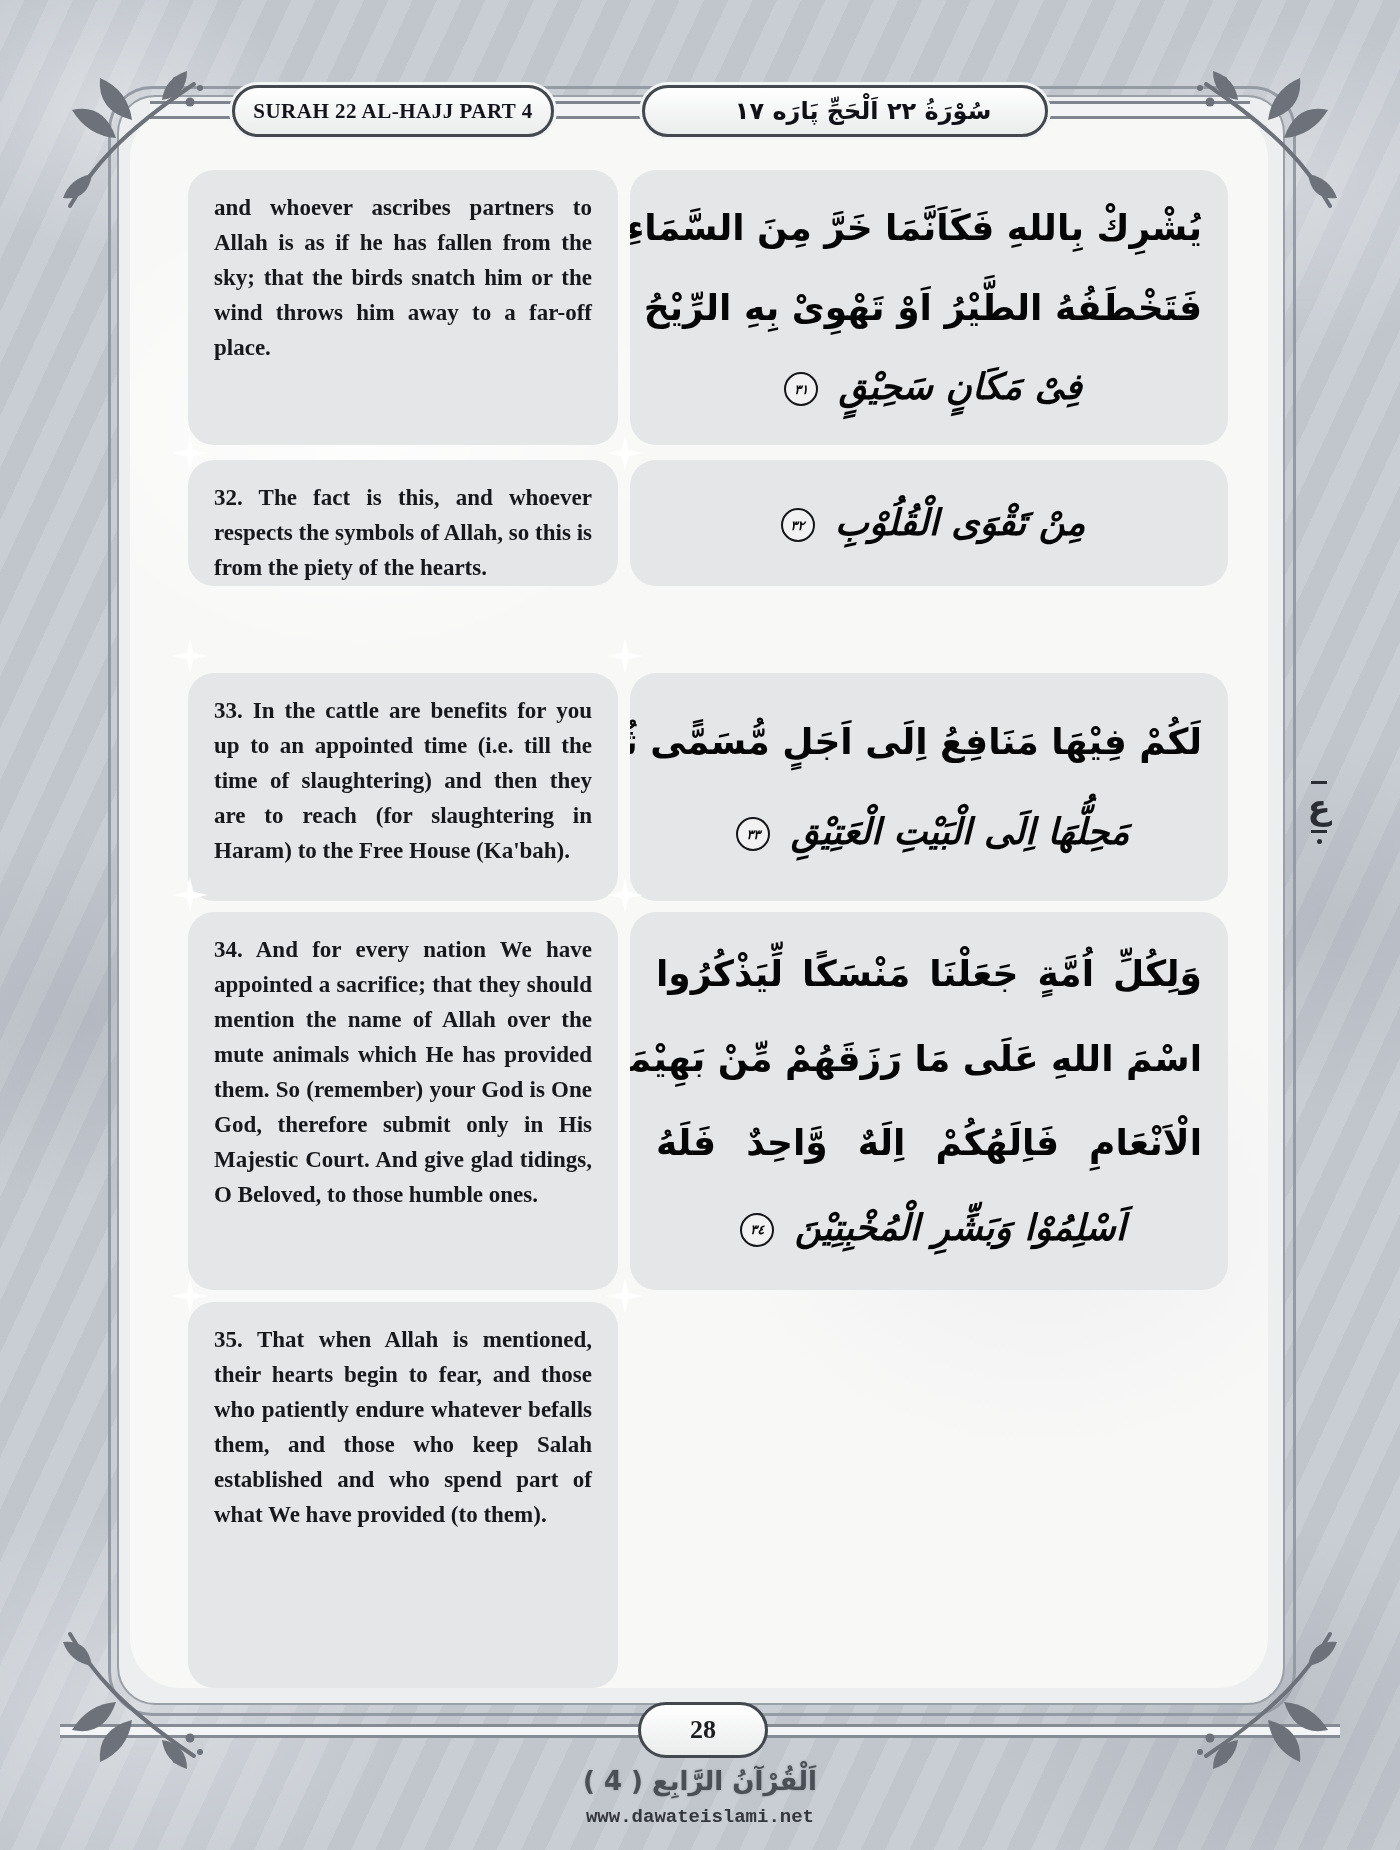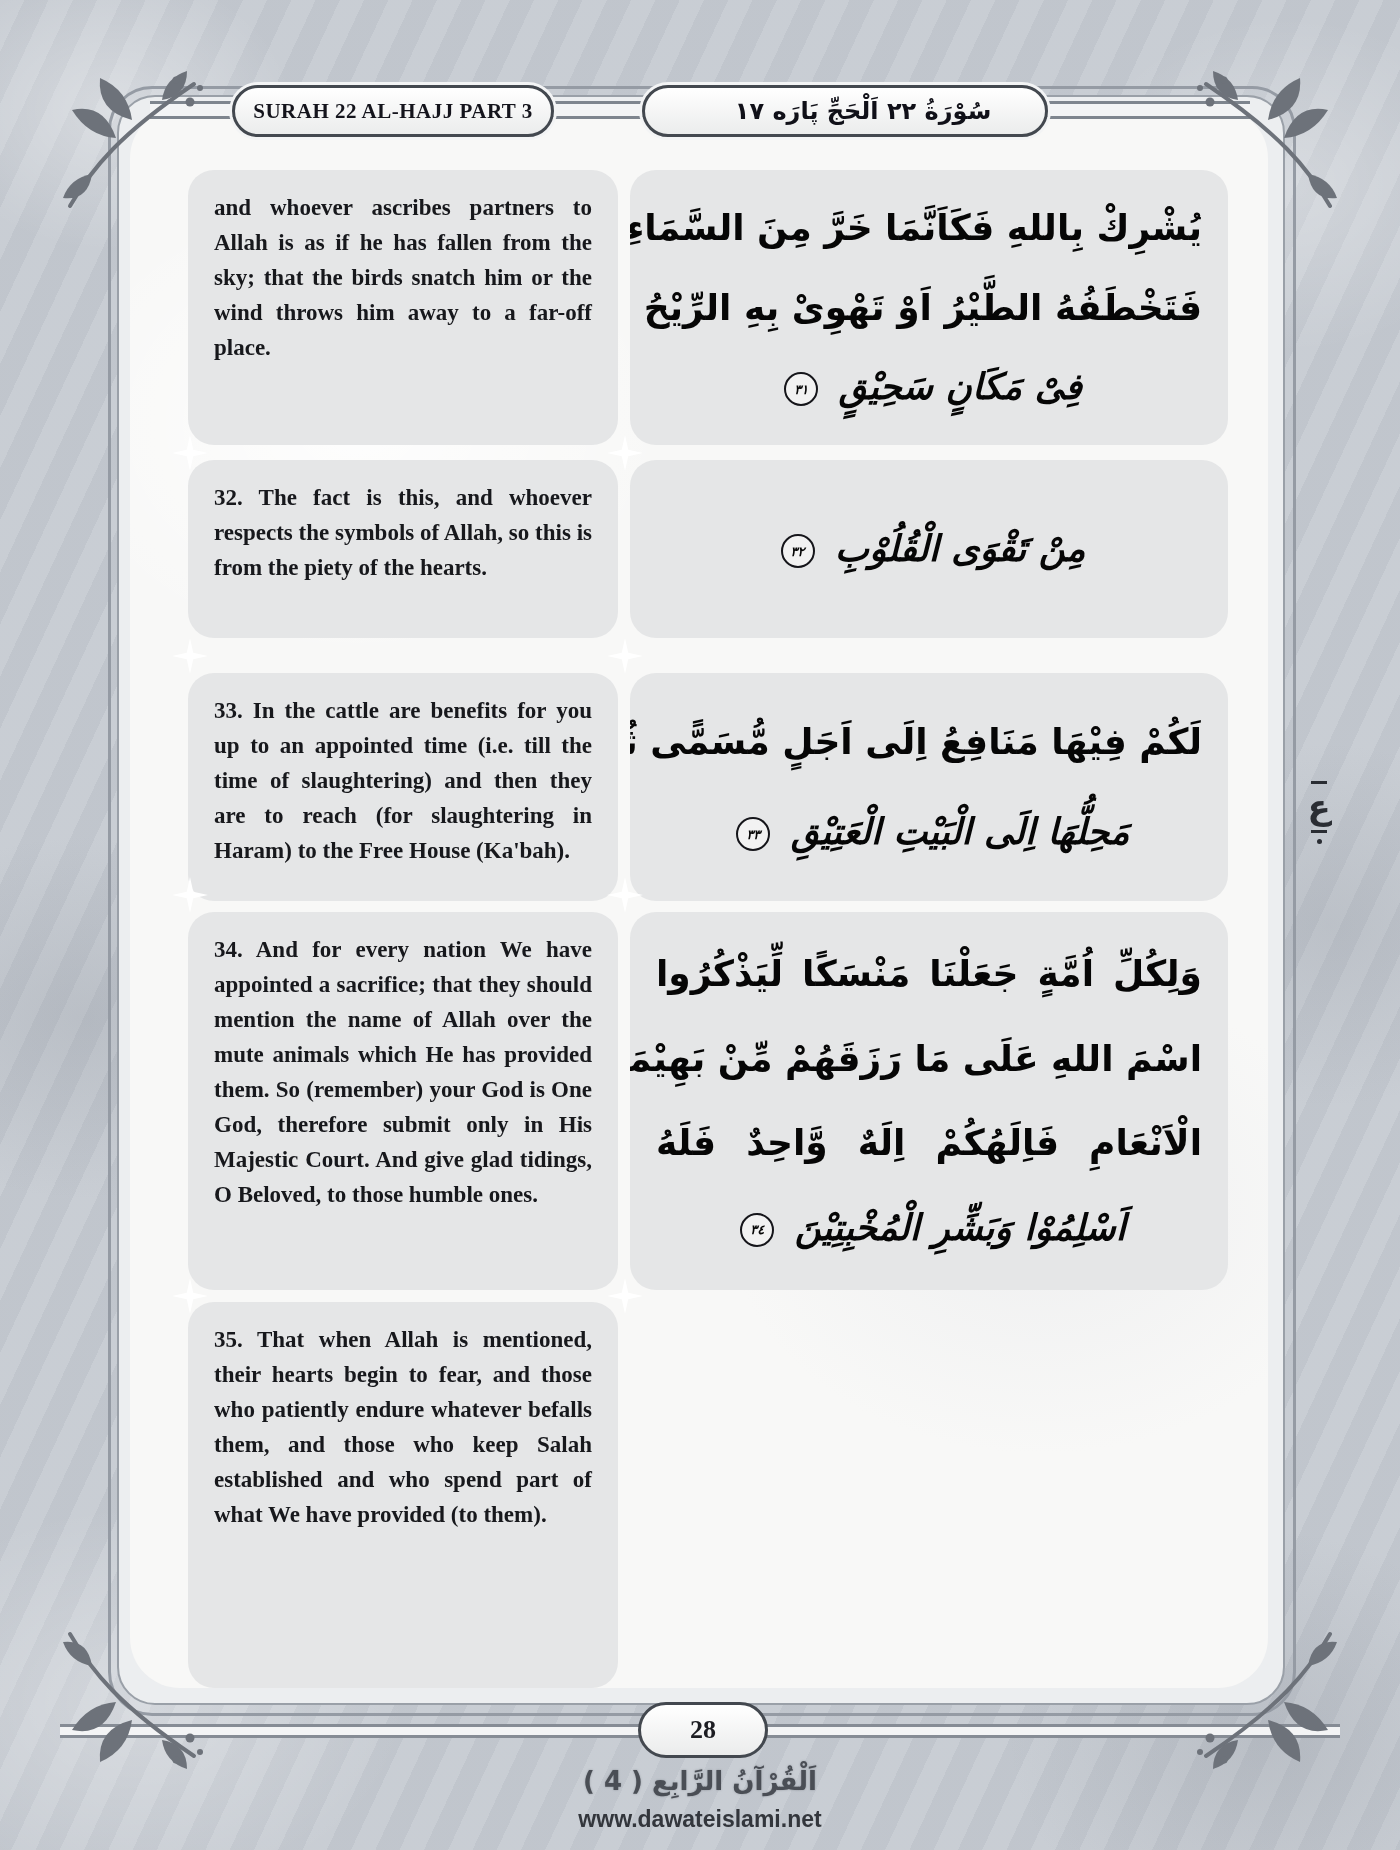--- a/index.html
+++ b/index.html
@@ -45,21 +45,21 @@
     box-shadow:0 0 0 3px #f3f4f5;z-index:5;}
   .capsule.left{left:232px;top:85px;width:316px;}
   .capsule.right{left:642px;top:85px;width:400px;}
   .cap-title-en{font-family:"Liberation Serif",serif;font-weight:bold;font-size:21px;
     letter-spacing:.5px;color:#14141c;}
   .cap-title-ar{font-family:"DejaVu Sans",sans-serif;direction:rtl;font-weight:bold;
     font-size:24px;color:#101018;margin-left:36px;}
   
   .content{position:absolute;left:188px;top:0;width:1040px;z-index:3;}
   .row{position:absolute;left:0;width:1040px;}
-  .r1{top:170px;height:275px;} .r2{top:460px;height:178px;}
+  .r1{top:170px;height:275px;} .r2{top:460px;height:126px;}
   .r3{top:673px;height:228px;} .r4{top:912px;height:378px;}
   .r5{top:1302px;height:386px;}
   .block{position:absolute;top:0;height:100%;background:#e5e6e7;border-radius:26px;overflow:hidden;}
   .eng{left:0;width:430px;padding:20px 26px;box-sizing:border-box;
     font-family:"Liberation Serif",serif;font-weight:bold;font-size:23px;line-height:35px;
     color:#17181c;text-align:justify;border-radius:26px;}
   .eng .vnum{font-weight:bold;}
   .arb{left:442px;width:598px;padding:14px 26px;box-sizing:border-box;
     display:flex;flex-direction:column;justify-content:space-evenly;
     font-family:"DejaVu Sans",sans-serif;font-weight:bold;font-size:36px;color:#060606;
@@ -82,21 +82,21 @@
   .footer-bar{position:absolute;left:60px;top:1724px;width:1280px;height:8px;
     background:#f3f4f5;border-top:3px solid #868c95;border-bottom:3px solid #868c95;z-index:4;}
   .page-capsule{position:absolute;left:638px;top:1702px;width:124px;height:50px;
     background:linear-gradient(#ffffff,#ebecec);border:3px solid #43484f;border-radius:999px;
     display:flex;align-items:center;justify-content:center;z-index:5;
     font-family:"Liberation Serif",serif;font-weight:bold;font-size:26px;color:#1c1d22;}
   .edition{position:absolute;left:0;top:1766px;width:1400px;text-align:center;
     font-family:"DejaVu Sans",sans-serif;direction:rtl;font-weight:bold;font-size:26px;
     color:#4a4e55;text-shadow:0 0 2px rgba(90,95,103,.5);z-index:5;}
   .website{position:absolute;left:0;top:1806px;width:1400px;text-align:center;
-    font-family:Liberation Sans, sans-serif;font-weight:bold;font-size:23px;color:#33363c;z-index:5;}
+    font-family:Liberation Mono, monospace;font-weight:bold;font-size:19px;color:#33363c;z-index:5;}
 </style>
 </head>
 <body>
 
 <div class="stage">
 
   <div class="frame1"></div>
   <div class="frame2"></div>
   <div class="page-white"></div>
 
@@ -136,21 +136,21 @@
     <path d="M74 54 q-4 -30 -32 -42 q-3 33 32 42z" fill="currentColor"></path>
     <path d="M104 34 q3 -22 25 -29 q0 25 -25 29z" fill="currentColor"></path>
     <path d="M34 108 q-22 4 -29 24 q25 3 29 -24z" fill="currentColor"></path>
     <circle cx="132" cy="36" r="4.5" fill="currentColor"></circle>
     <circle cx="118" cy="14" r="3.5" fill="currentColor"></circle>
     <circle cx="142" cy="22" r="3" fill="currentColor"></circle>
   </svg>
 
   <div class="header-bar"></div>
   <div class="capsule left">
-    <span class="cap-title-en">SURAH 22 AL-HAJJ PART 3</span>
+    <span class="cap-title-en">SURAH 22 AL-HAJJ PART 4</span>
   </div>
   <div class="capsule right">
     <span class="cap-title-ar">سُوْرَةُ ٢٢ اَلْحَجِّ پَارَه ١٧</span>
   </div>
 
   <div class="content">
 
     <div class="row r1">
       <div class="block eng">
         <span class="vnum"></span>

